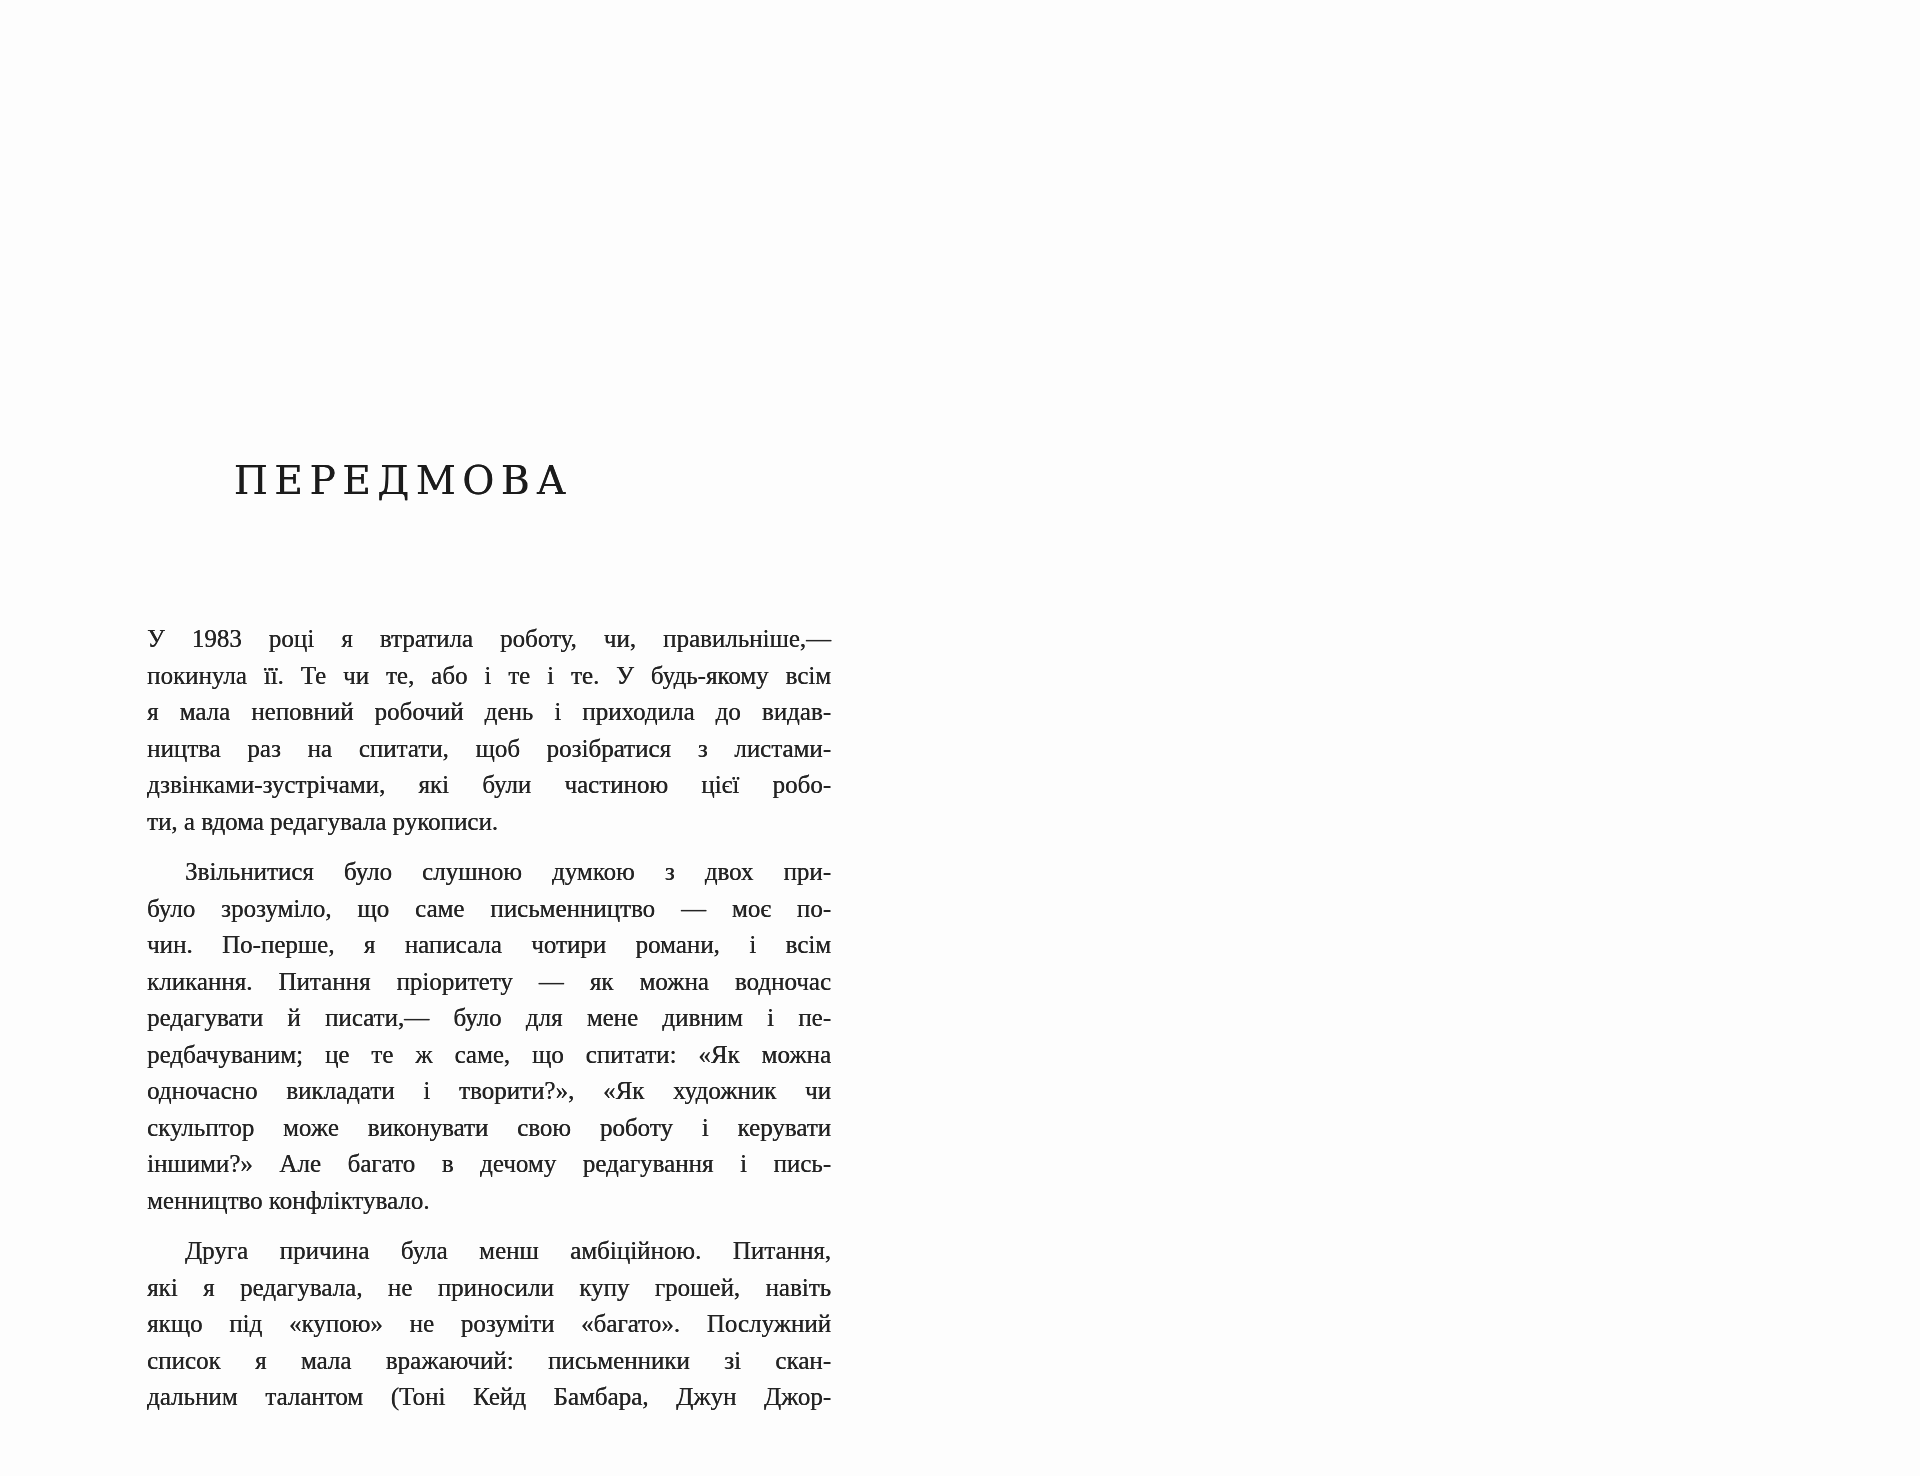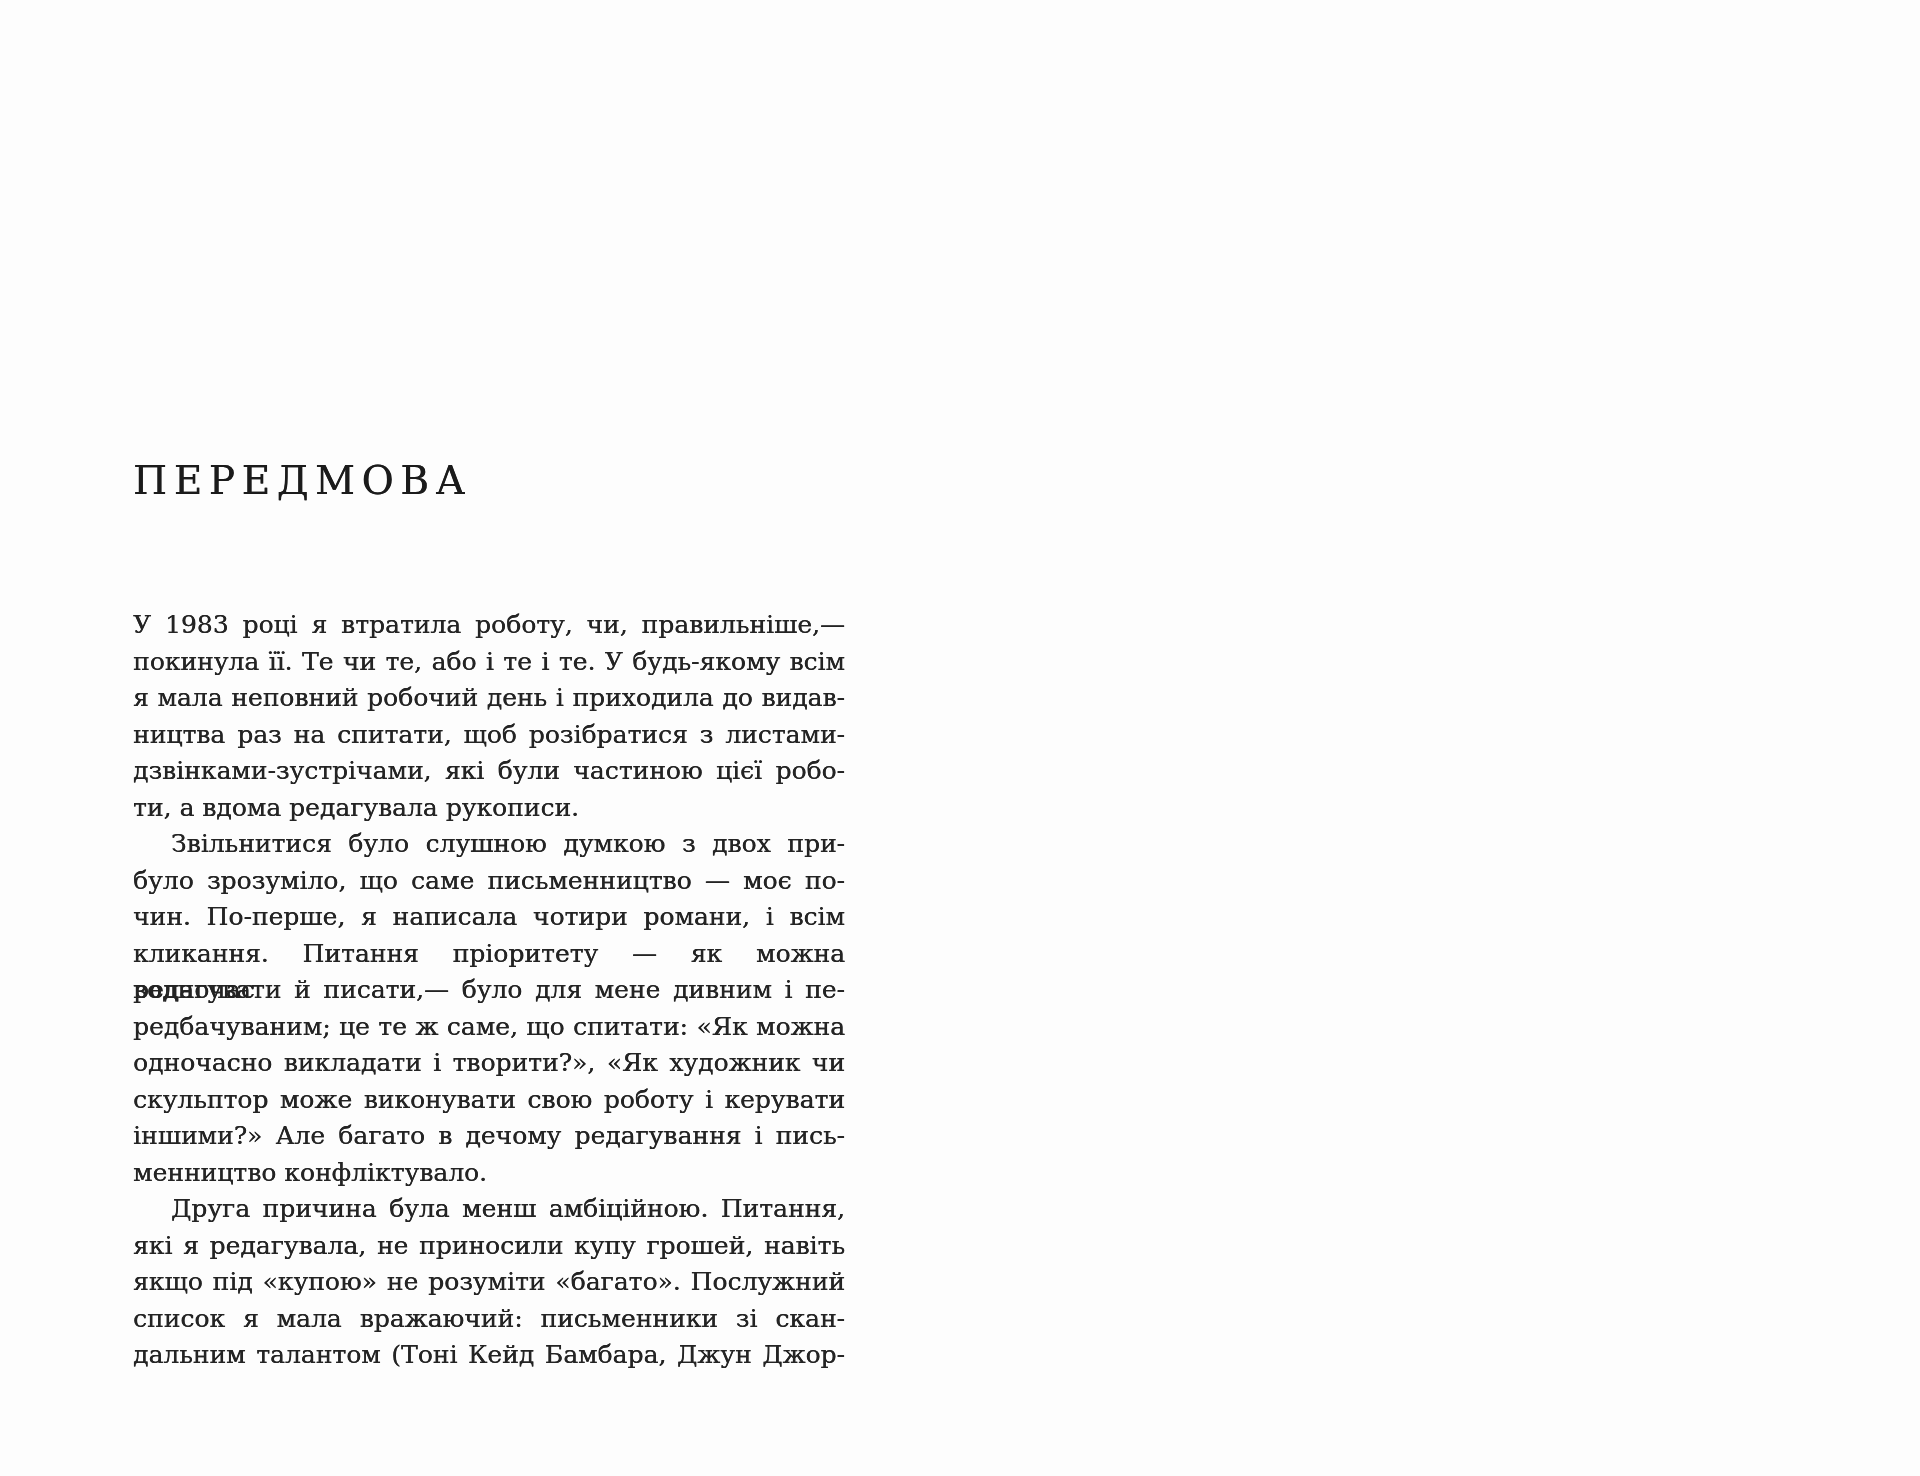--- a/index.html
+++ b/index.html
@@ -28,39 +28,40 @@
     height: 100%;
   }
   .book-page.left  { left: 0;    width: 960px; }
   .book-page.right { left: 960px; width: 960px; }
 
   .chapter-title {
     position: absolute;
     left: 133px;
     top: 458px;
     width: 540px;
+    text-align: center;
     font-size: 39px;
     letter-spacing: 0.17em;
     color: var(--title-color);
     white-space: nowrap;
     text-shadow: 0.3px 0 0 currentColor;
   }
 
   .text-block {
     position: absolute;
     font-size: 25px;
     line-height: 36.5px;
     text-shadow: 0.3px 0 0 currentColor;
   }
   .text-block.left-col {
     left: 133px;
     top: 607px;
     width: 712px;
   }
-  .para { margin: 0; }
+  .para { margin: 14px; font-family: Liberation Serif, serif; }
   .line {
     text-align: justify;
     text-align-last: justify;
     height: 36.5px;
     overflow: visible;
   }
   .line.indent { text-indent: 38px; }
   .line.end    { text-align-last: left; }
 </style>
 </head>

